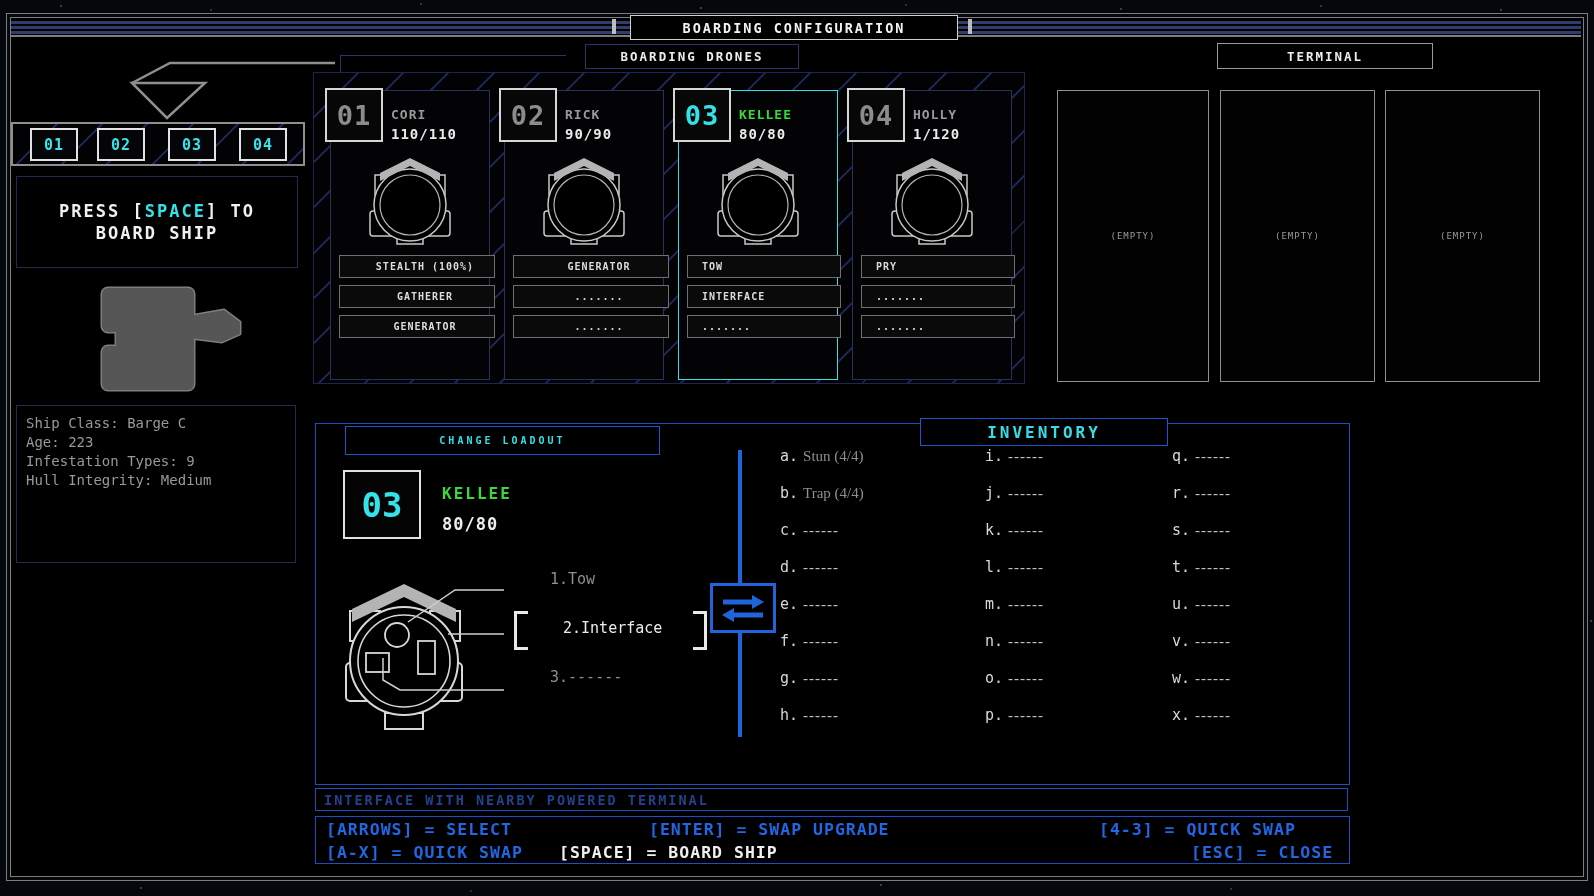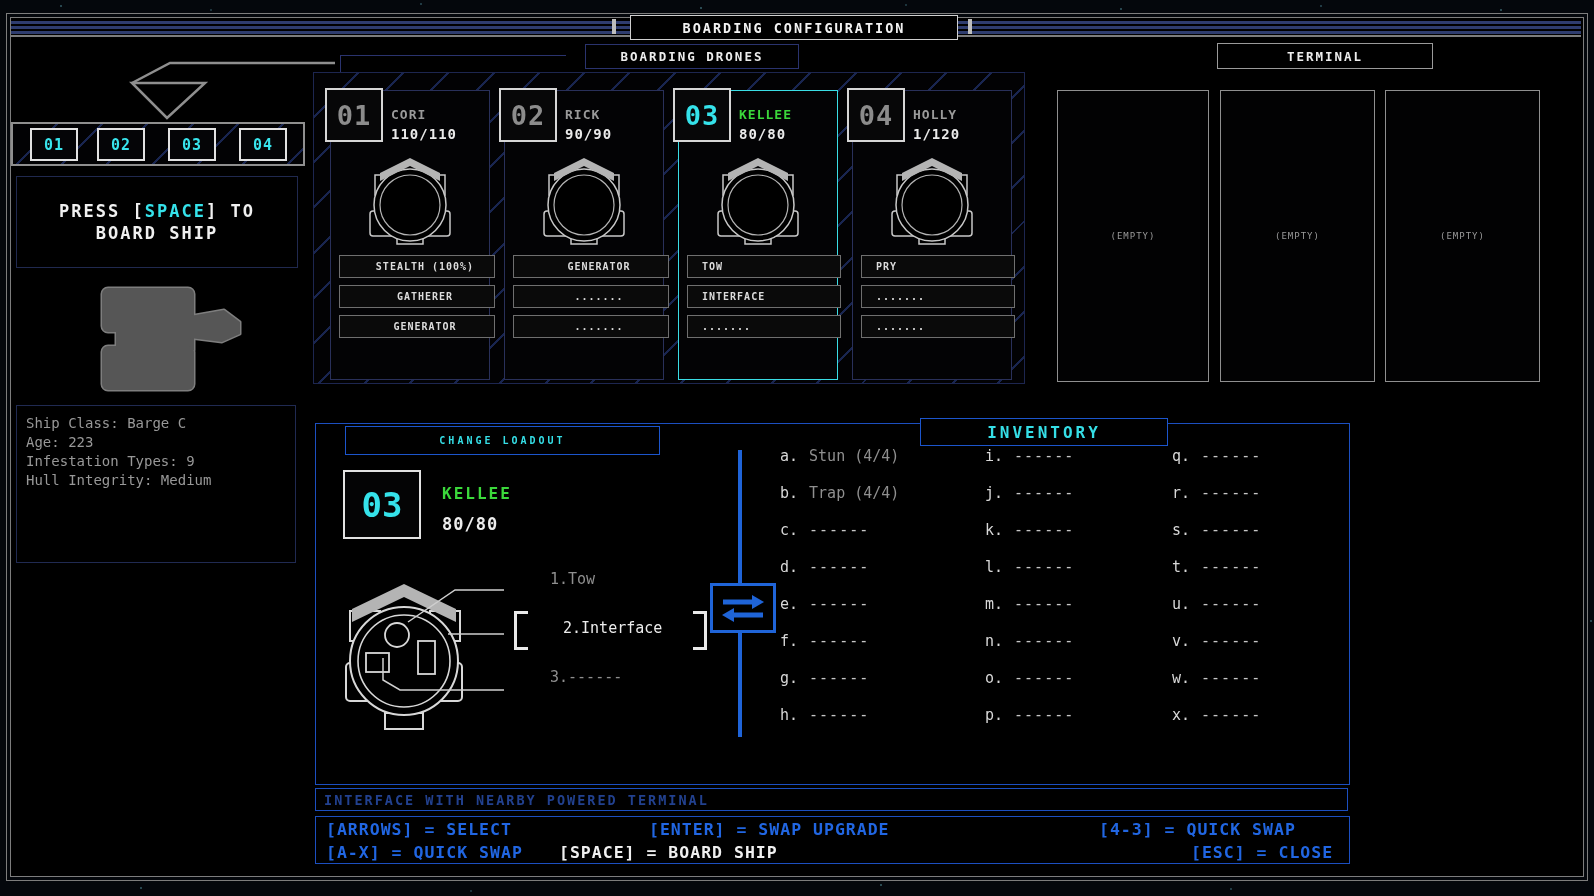--- a/index.html
+++ b/index.html
@@ -86,21 +86,21 @@
   .sb-r{left:693px;top:611px;border-right:3px solid #e9e9e9;}
 
   .vline{left:738px;top:450px;width:4px;height:287px;background:#1f64d8;}
   .swap-box{left:710px;top:583px;width:60px;height:44px;background:#000;border:3px solid #1f64d8;z-index:2;
     display:flex;align-items:center;justify-content:center;}
 
   
   .inv-col{position:absolute;top:447px;display:flex;flex-direction:column;gap:21px;}
   .inv-item{height:16px;font-size:15px;white-space:nowrap;}
   .inv-key{color:#d8d8d8;}
-  .inv-label{color:#8f8f8f;margin-left:11px;}
+  .inv-label{color:#8f8f8f;margin-left:5px;font-family:Liberation Serif, serif;}
   .inv-label.dash{color:#c6c6c6;letter-spacing:1px;}
 
   
   .term-box{left:315px;top:788px;width:1033px;height:23px;border:1px solid #1c4fc0;color:#22418f;
     font-size:13.5px;font-weight:bold;letter-spacing:2px;display:flex;align-items:center;padding-left:8px;box-sizing:border-box;}
   .keys-box{left:315px;top:816px;width:1033px;height:46px;border:1px solid #1c4fc0;}
   .sc{position:absolute;font-size:16.5px;font-weight:bold;letter-spacing:1px;color:#2166e2;white-space:nowrap;}
   .sc.white{color:#f0f0f0;}
 </style>
 </head>

